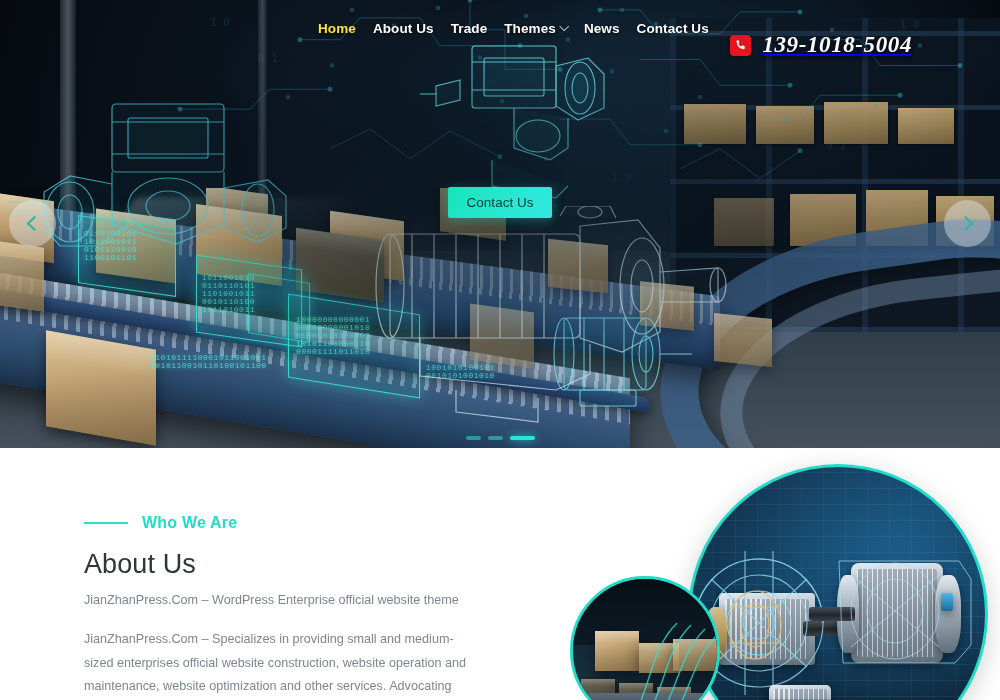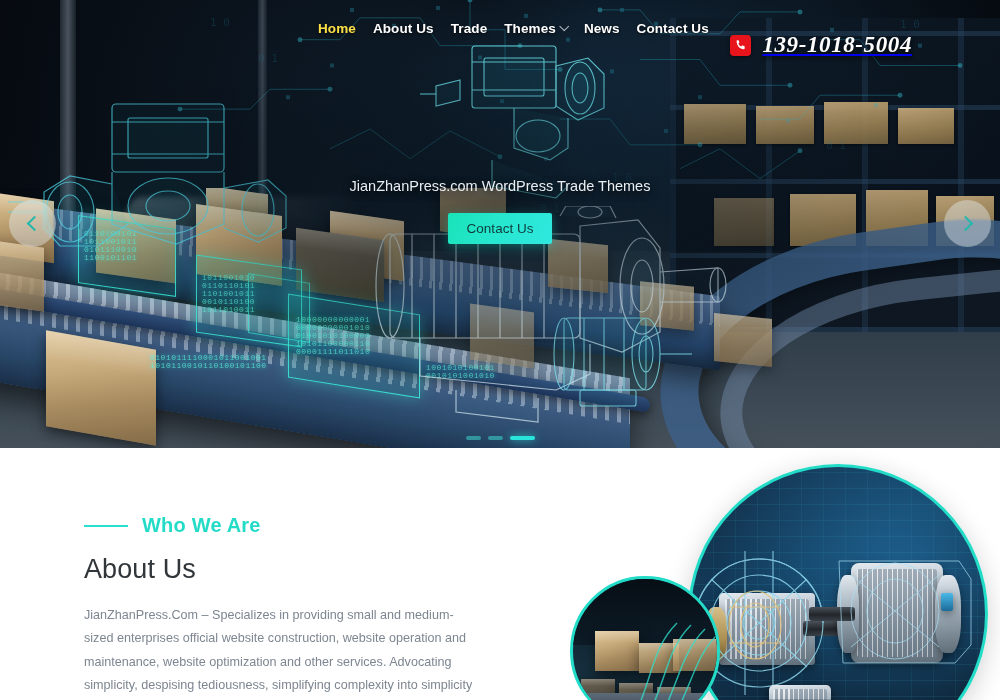--- a/index.html
+++ b/index.html
@@ -212,21 +212,21 @@
     display:flex; justify-content:center; align-items:center; gap:7px;
   }
   .dot { width:15px; height:4px; background:rgba(60,215,205,.55); border-radius:2px; cursor:pointer; }
   .dot.active { width:25px; background:#2ae5dc; box-shadow:0 0 8px rgba(42,229,220,.8); }
 
   
   .about { position:relative; width:1000px; height:252px; background:#fff; }
   .about-left { position:absolute; left:84px; top:66px; width:400px; }
   .eyebrow { display:flex; align-items:center; gap:14px; }
   .eyebrow .line { width:44px; height:2px; background:#2ae0cc; }
-  .eyebrow .txt { color:#23dcc8; font-size:20px; font-weight:bold; letter-spacing:.2px; }
+  .eyebrow .txt { color:#23dcc8; font-size:16px; font-weight:bold; letter-spacing:.2px; }
   .about-h2 { margin-top:17px; color:#31363b; font-size:27px; font-weight:400; letter-spacing:.1px; }
   .about-lead { margin-top:11px; color:#7d8691; font-size:12.6px; line-height:1.45; }
   .about-body { margin-top:19px; color:#7d8691; font-size:12.6px; line-height:1.85; width:398px; }
 
   .circles { position:absolute; right:0; top:0; width:430px; height:252px; }
   .circ {
     position:absolute; border-radius:50%; overflow:hidden;
     border:3px solid #23dcc8;
   }
   .circ-big {
@@ -501,21 +501,20 @@
       <span class="phone-ic">
         <svg viewBox="0 0 16 16" width="12" height="12">
           <path d="M4.2 1.6c.5 0 .9.3 1 .8l.5 1.9c.1.4 0 .8-.3 1.1l-.9.8c.8 1.7 2.1 3 3.8 3.8l.8-.9c.3-.3.7-.4 1.1-.3l1.9.5c.5.1.8.5.8 1v2c0 .7-.6 1.3-1.3 1.2C6.3 13.1 2.9 9.7 2.1 3.2 2 2.4 2.6 1.8 3.3 1.7z" fill="#fff"></path>
         </svg>
       </span>
       <span class="phone-num">139-1018-5004</span>
     </a>
   </header>
 
   <div class="hero-content">
-    <p class="hero-sub">JianZhanPress.com WordPress Trade Themes</p>
     <button class="hero-btn">Contact Us</button>
   </div>
 
   <div class="arrow left">
     <i></i>
   </div>
   <div class="arrow right">
     <i></i>
   </div>
 
@@ -527,20 +526,21 @@
 </section>
 
 <section class="about">
 
   <div class="about-left">
     <div class="eyebrow">
       <span class="line"></span>
       <span class="txt">Who We Are</span>
     </div>
     <h2 class="about-h2">About Us</h2>
+    <p class="about-lead">JianZhanPress.Com – WordPress Enterprise official website theme</p>
     <p class="about-body">JianZhanPress.Com – Specializes in providing small and medium-sized enterprises official website construction, website operation and maintenance, website optimization and other services. Advocating simplicity, despising tediousness, simplifying complexity into simplicity and practicality. Creating value for customers is our greatest value.</p>
   </div>
 
   <div class="circles">
 
     <div class="circ circ-big">
       <div class="pcb"></div>
 
       <div class="motor-body" style="left:28px; top:126px; width:96px; height:72px;"></div>
       <div class="motor-fins" style="left:34px; top:132px; width:84px; height:60px;"></div>

